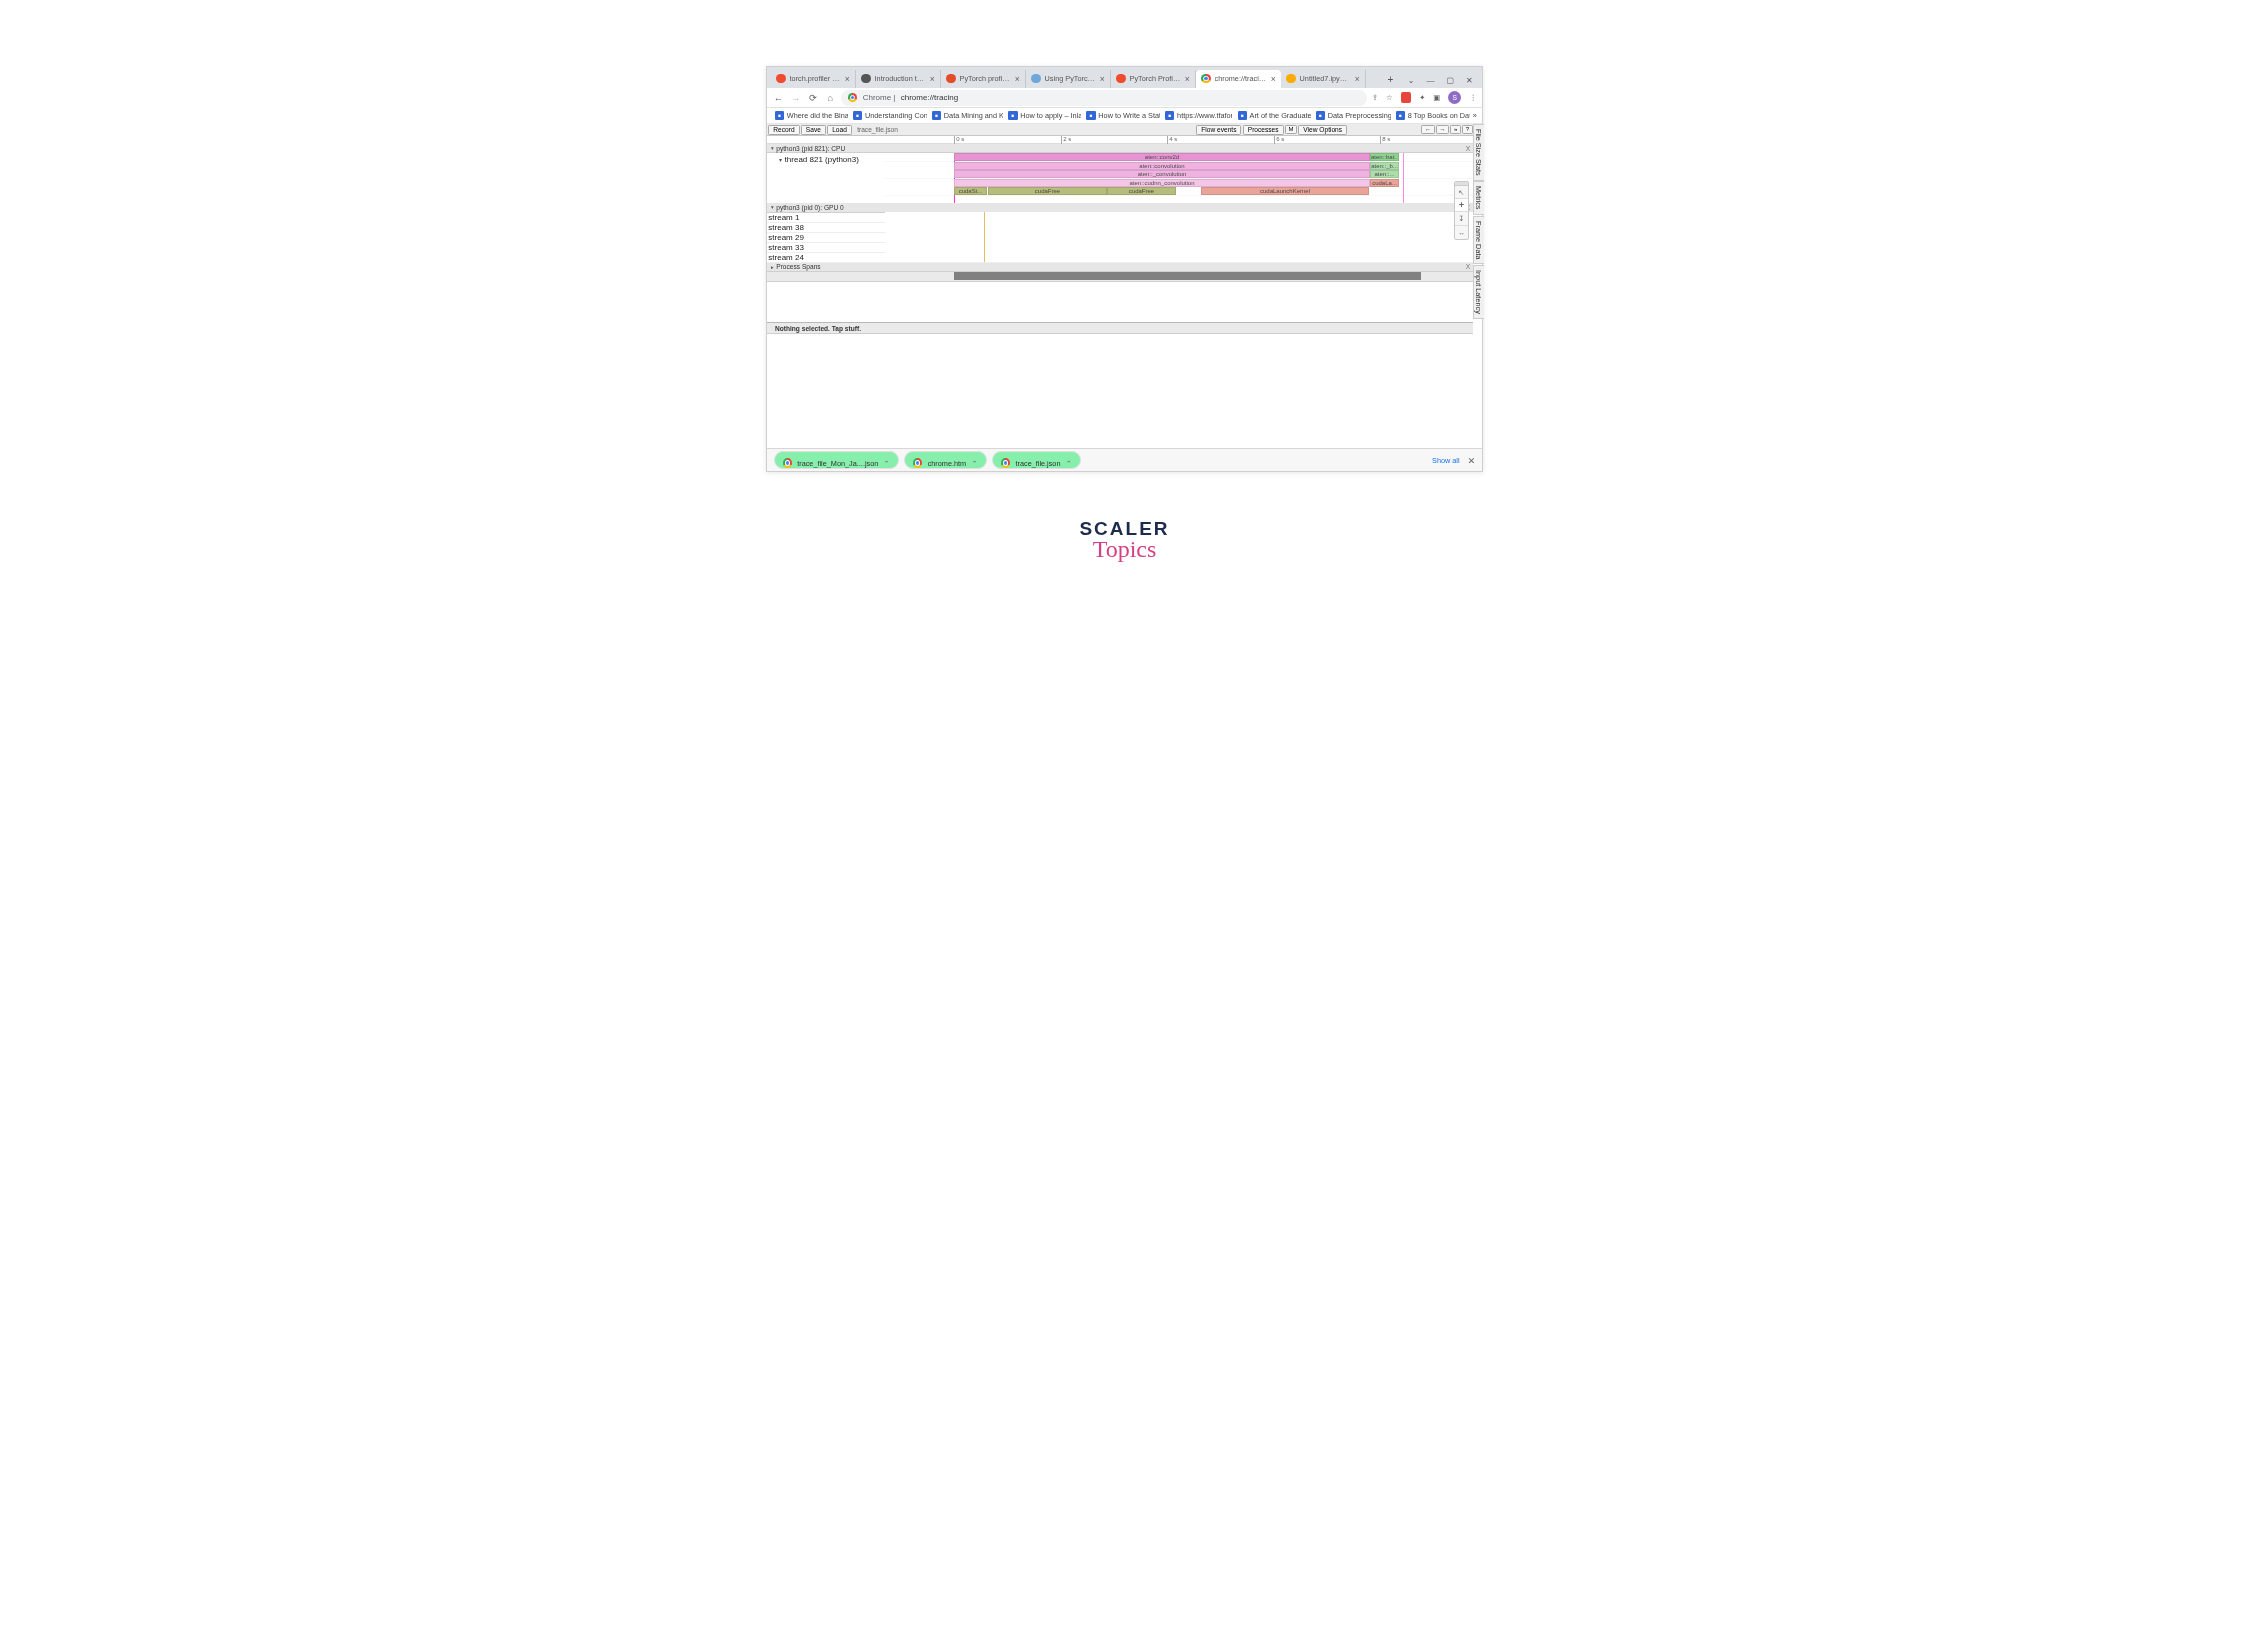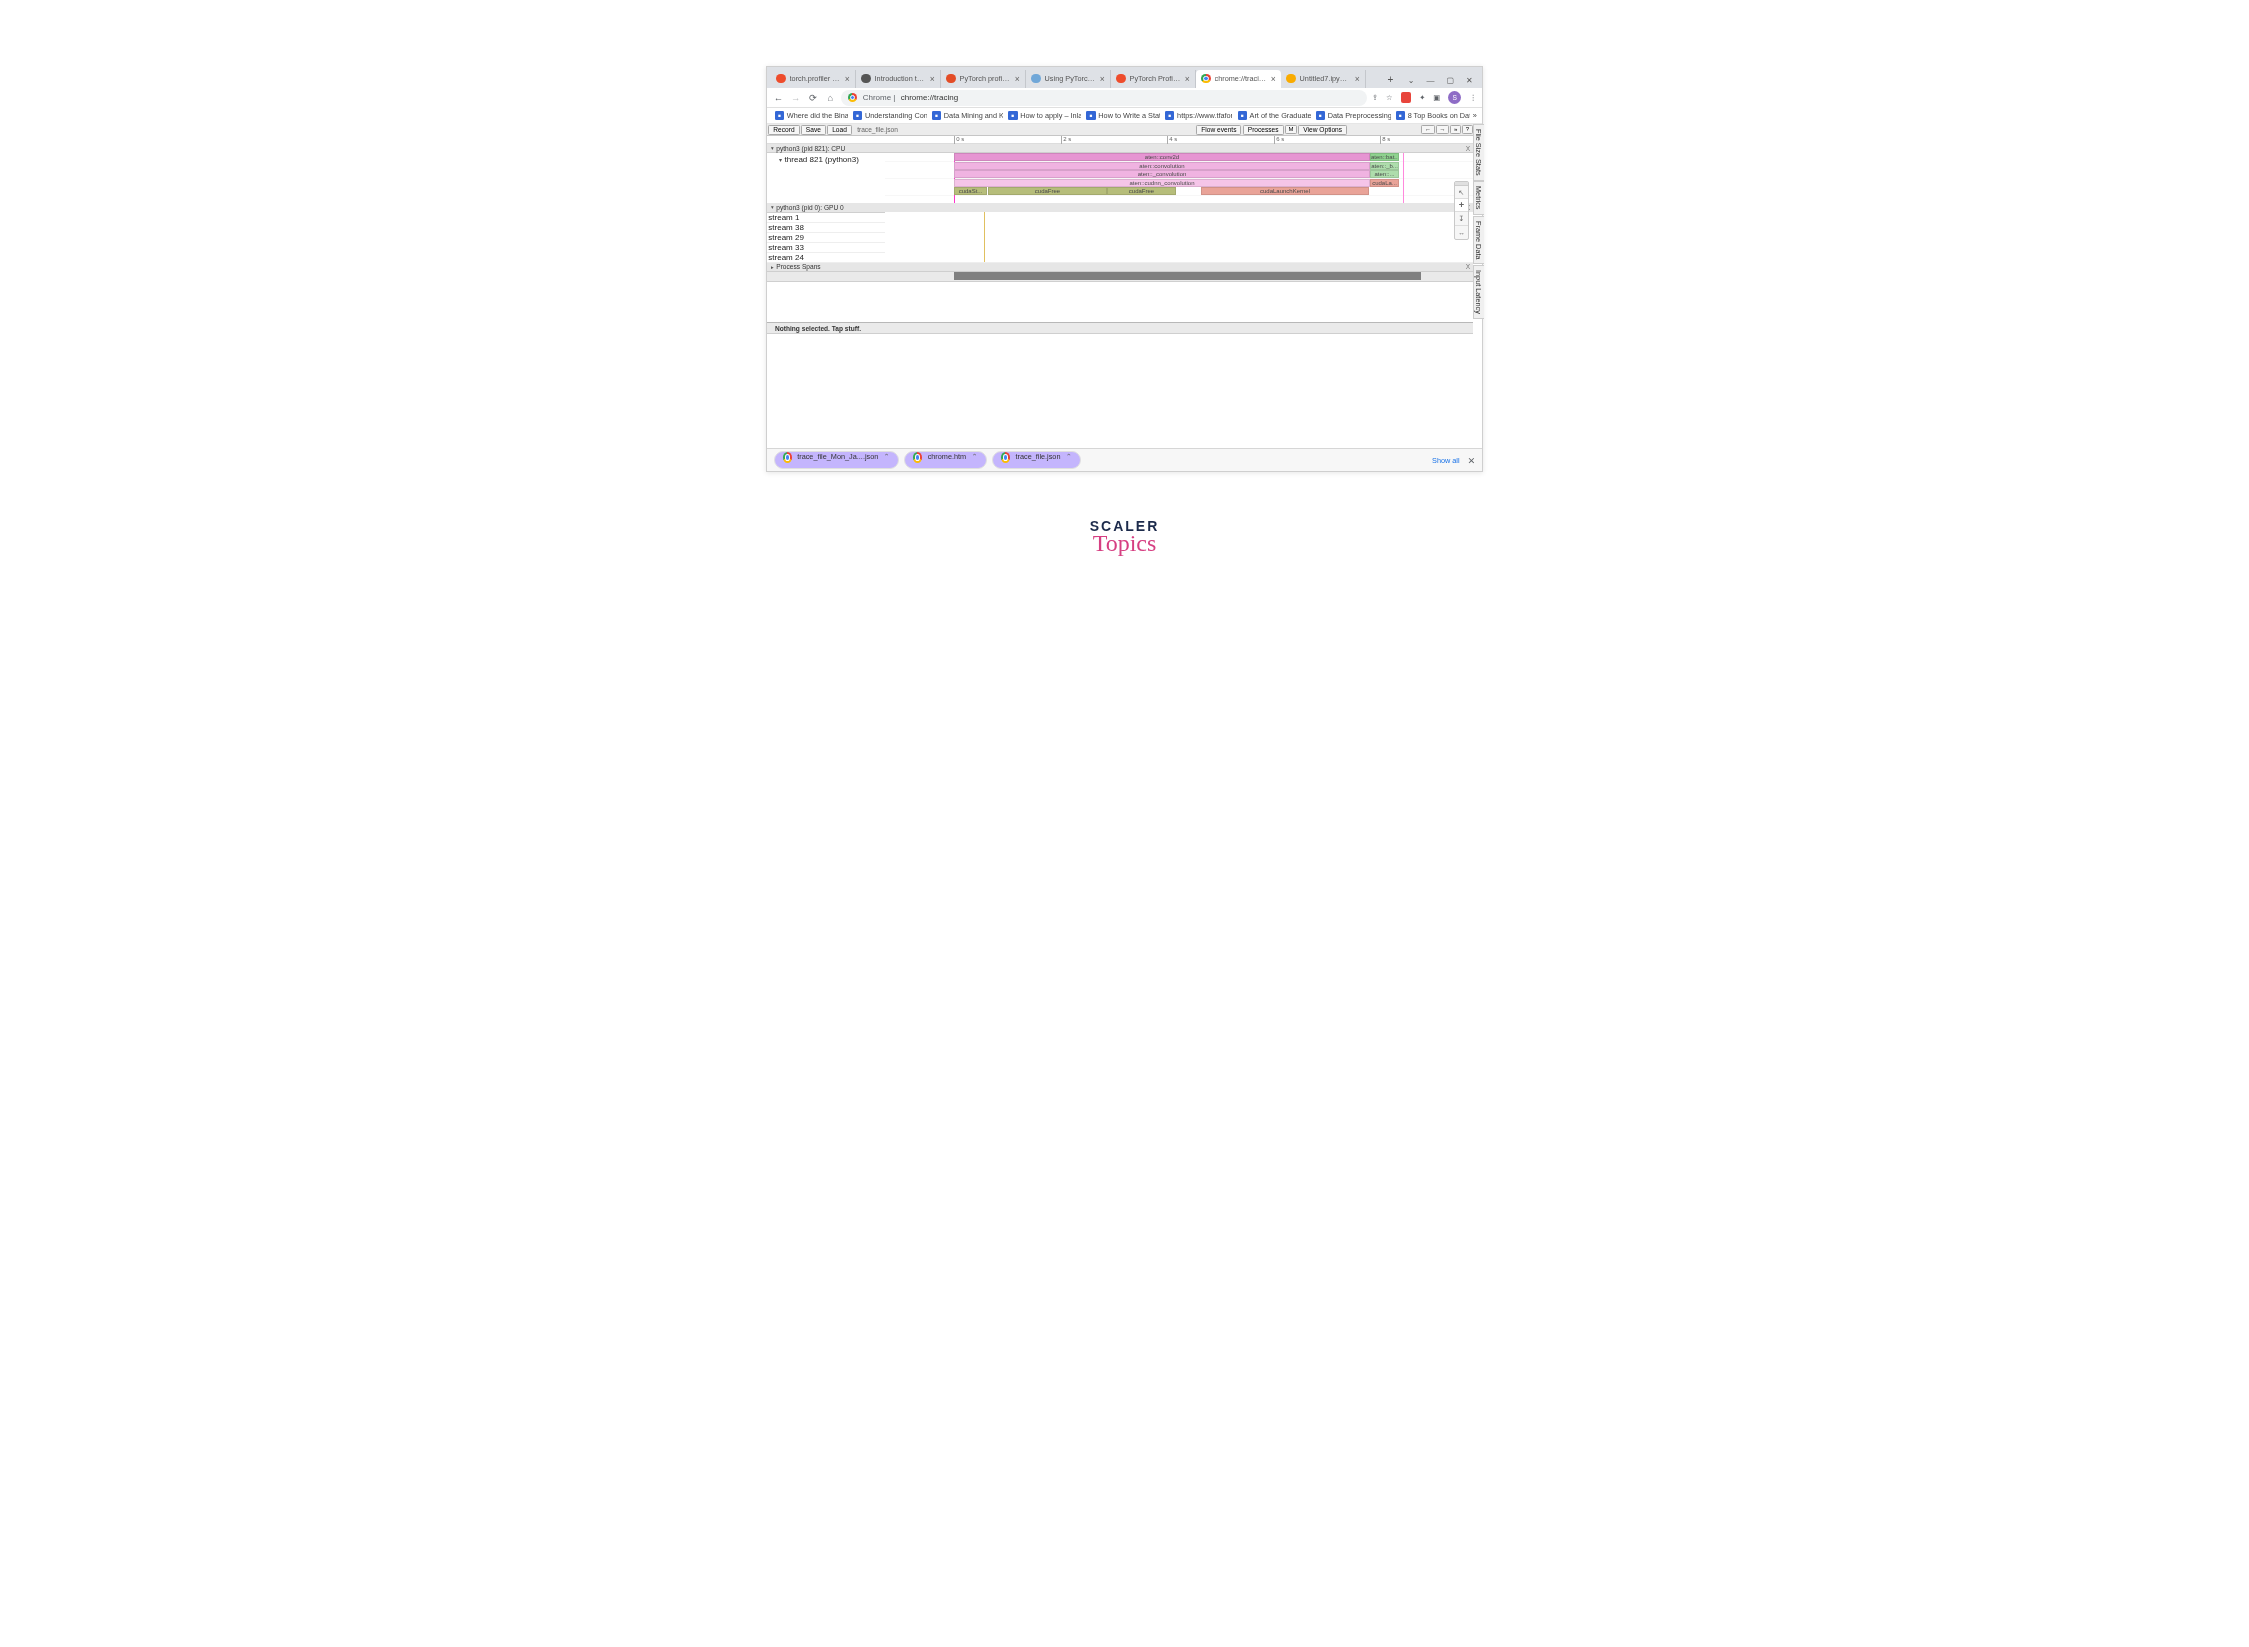--- a/index.html
+++ b/index.html
@@ -72,29 +72,29 @@
   .floattools{position:absolute;right:4px;top:37px;width:14.6px;background:#f6f6f6;border:0.7px solid #c9c9c9;border-radius:2px;z-index:5;}
   .floattools div{height:13.2px;display:flex;align-items:center;justify-content:center;border-bottom:0.7px solid #ddd;font-size:7.3px;color:#666;}
   .floattools div:last-child{border-bottom:none;}
   .floattools .hl{background:#fff;font-weight:bold;font-size:9.3px;}
   .vtab{writing-mode:vertical-rl;padding:4px 0.7px;background:#f0f0f0;border:0.7px solid #ccc;border-right:none;margin-bottom:0.7px;text-align:center;}
   
   .details{height:126px;border-top:1.3px solid #b8b8b8;background:#fff;}
   .details .hdr{height:10.6px;background:#eaeaea;border-bottom:0.7px solid #cfcfcf;font-size:6.6px;font-weight:bold;padding:1.3px 8px;}
   
   .dlbar{height:22.5px;background:#f7f7f7;border-top:0.7px solid #d6d6d6;display:flex;align-items:center;padding:0 6.6px;font-size:7.3px;}
-  .dlitem{display:flex;align-items:flex-start;gap:5.3px;padding:0 8px;height:18.5px;border:0.7px solid #e0e0e0;border-radius:9.3px;margin-right:5.3px;background:#c4b5fd;}
+  .dlitem{display:flex;align-items:flex-end;gap:5.3px;padding:0 8px;height:18.5px;border:0.7px solid #e0e0e0;border-radius:9.3px;margin-right:5.3px;background:#86efac;}
   .dlitem .dfav{width:10.6px;height:10.6px;}
   .dlitem .chev{color:#666;}
   .dlspacer{flex:1;}
   .showall{color:#1a73e8;font-size:7.3px;margin-right:8px;cursor:pointer;}
   .dlclose{color:#5f6368;font-size:9.3px;cursor:pointer;}
   
   .scaler{margin:46px auto;width:106px;text-align:center;}
-  .scaler .s1{font-size:14px;font-weight:800;letter-spacing:2px;color:#1d2b4c;}
+  .scaler .s1{font-size:19px;font-weight:800;letter-spacing:2px;color:#1d2b4c;}
   .scaler .s2{font-family:"Brush Script MT",cursive;font-size:24px;color:#d63f82;margin-top:-4px;}
   .content-wrap{position:relative;}
   .right-rail{position:absolute;right:0;top:0;bottom:0;width:9.3px;}
   .main-left{margin-right:9.3px;}
 </style>
 </head>
 <body>
 
 <div class="window">
 

